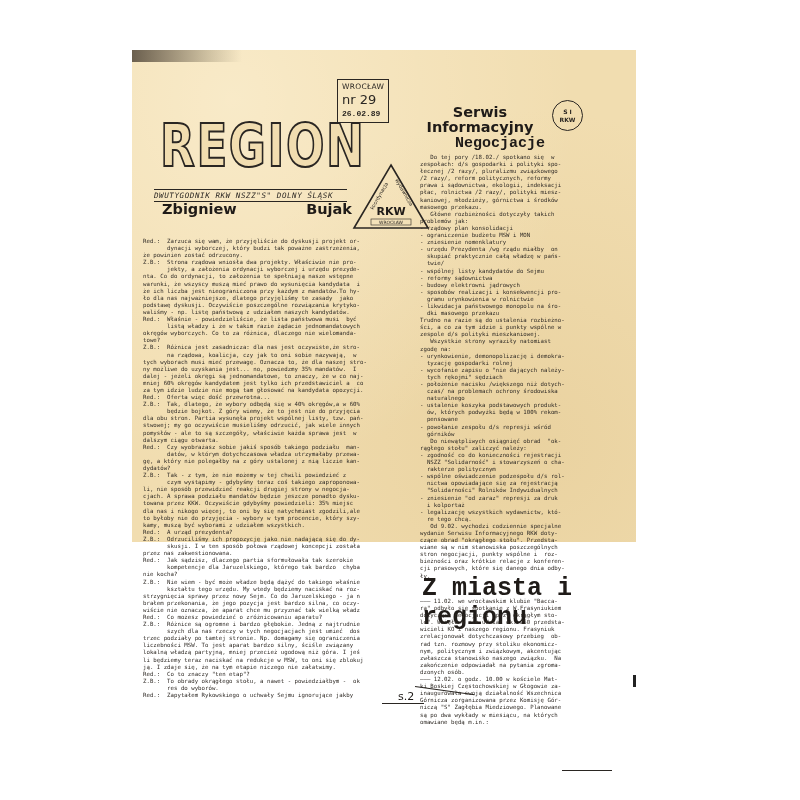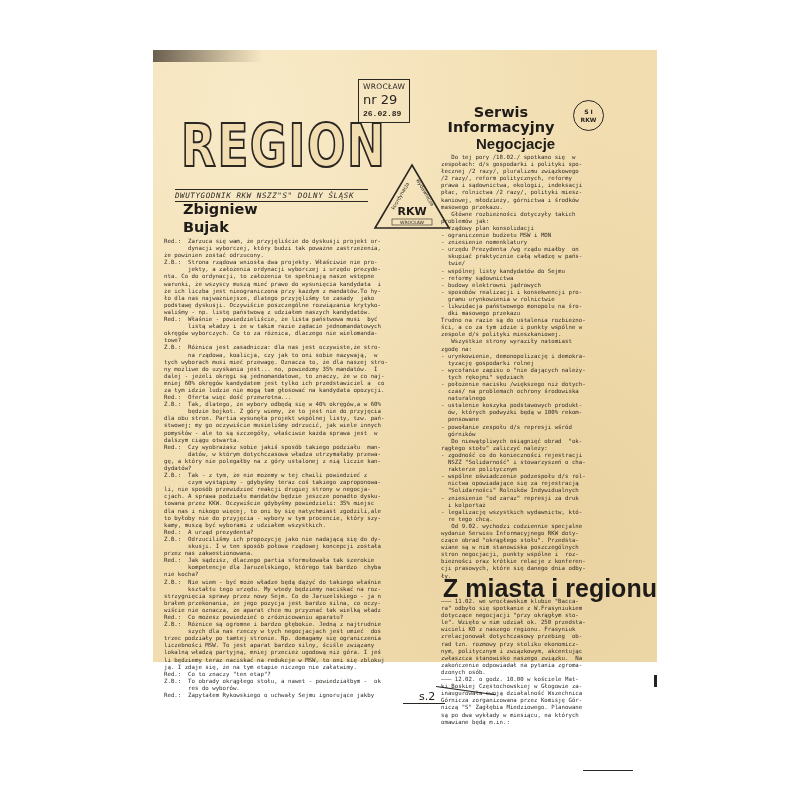--- a/index.html
+++ b/index.html
@@ -1,21 +1,21 @@
 <!DOCTYPE html>
 <html><head>
   <meta charset="utf-8">
   <style>
     html, body { margin: 0; padding: 0; }
     body {
       width: 800px; height: 800px; background: #ffffff; position: relative; overflow: hidden;
       font-family: "DejaVu Sans Mono", monospace;
     }
     .paper {
-      position: absolute; left: 153px; top: 50px; width: 504px; height: 612px;
+      position: absolute; left: 132px; top: 50px; width: 504px; height: 492px;
       background: #f1ddb0;
       background-image:
         radial-gradient(ellipse at 20% 10%, rgba(255,245,220,0.55), rgba(0,0,0,0) 60%),
         radial-gradient(ellipse at 80% 80%, rgba(220,190,130,0.35), rgba(0,0,0,0) 60%);
     }
     .stain {
       position: absolute; left: 0; top: 0; width: 110px; height: 12px;
       background: linear-gradient(90deg, rgba(60,50,40,0.75), rgba(90,80,60,0.25) 70%, rgba(0,0,0,0));
     }
     .tear { position:absolute; right:0; top:625px; width:3px; height:12px; background:#222; }
@@ -39,36 +39,36 @@
     .subtitle {
       position: absolute; left: 22px; top: 139px; width: 193px;
       font-size: 7.5px; font-style: italic; color: #2a2622; letter-spacing: 0.6px;
       border-top: 1px solid #2a2622; border-bottom: 1px solid #2a2622; padding: 1px 0;
       white-space: nowrap; overflow: hidden;
     }
     .interview-title {
       position: absolute; left: 30px; top: 150px; width: 190px;
       font-family: "DejaVu Sans", sans-serif; font-weight: bold; color: #1f1b18; font-size: 14.5px; line-height: 18px;
     }
-    .interview-title .l2 { display:flex; justify-content: space-between; padding-left: 0; flex-direction: column; }
+    .interview-title .l2 { display:flex; justify-content: space-between; padding-left: 0; }
 
     .rkw-triangle { position: absolute; left: 219px; top: 112px; width: 80px; height: 70px; }
 
     
     .serwis {
       position: absolute; left: 283px; top: 7px + 0px; top: 55px; width: 130px; text-align: center;
       font-family: "DejaVu Sans", sans-serif; font-weight: bold; font-size: 14.5px; line-height: 15px; color: #1f1b18;
     }
     .si-badge {
       position: absolute; left: 420px; top: 50px; width: 29px; height: 29px; border-radius: 50%;
       border: 1.5px solid #2a2622; font-family: "DejaVu Sans", sans-serif; font-weight: bold; font-size: 6px; color: #2a2622;
       display:flex; flex-direction: column; align-items:center; justify-content:center; line-height: 8px;
     }
     .section-head {
-      position: absolute; font-family: Liberation Sans, sans-serif; font-weight: bold; color: #1f1b18;
+      position: absolute; font-family: Liberation Mono, monospace; font-weight: bold; color: #1f1b18;
     }
     .negocjacje { left: 323px; top: 85px; font-size: 15px; }
     .zmiasta { left: 290px; top: 524px; font-size: 25px; }
 
     
     .col {
       position: absolute; font-size: 5.7px; line-height: 7.1px; color: #2f2a25; white-space: pre; letter-spacing: 0.02px;
     }
     .left-col { left: 11px; top: 188px; width: 262px; }
     .right-col-a { left: 288px; top: 104px; width: 200px; }

